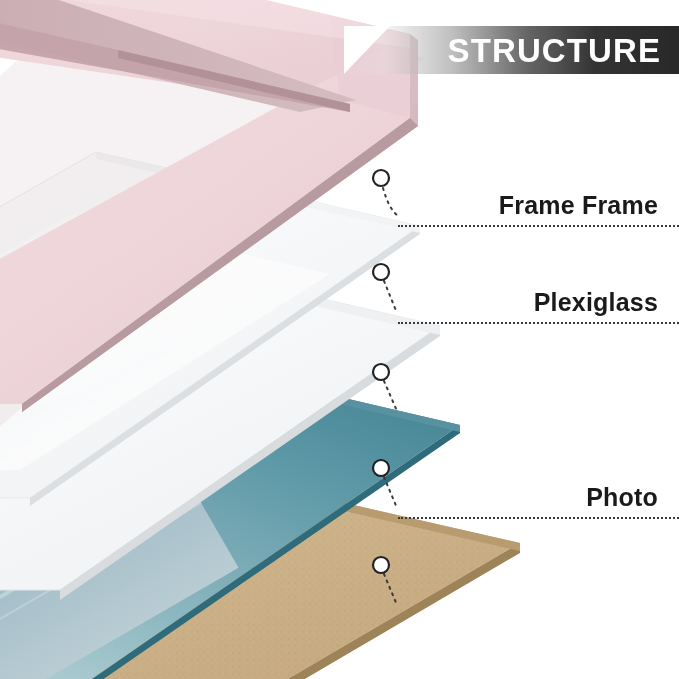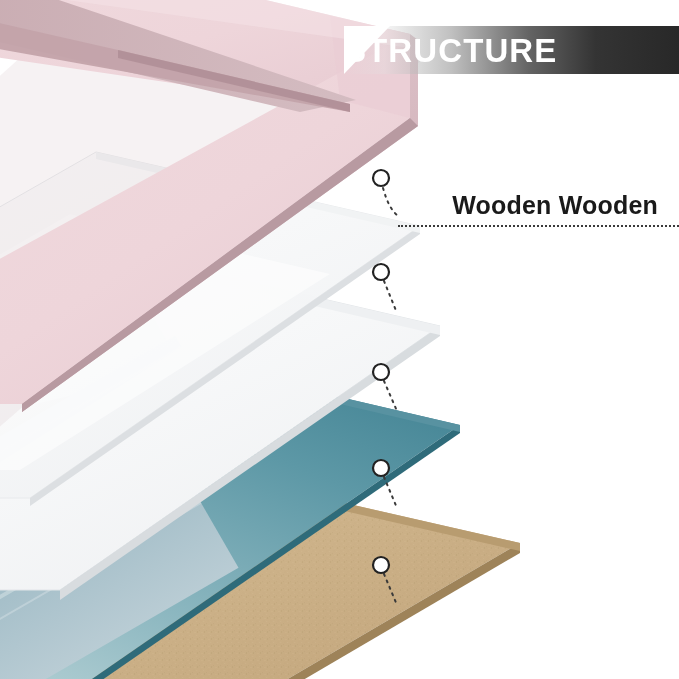--- a/index.html
+++ b/index.html
@@ -31,21 +31,21 @@
     width:335px;height:48px;
     background:linear-gradient(90deg,
         rgba(245,245,245,0) 0%,
         rgba(226,226,226,0.30) 12%,
         rgba(168,168,168,0.72) 32%,
         rgba(92,92,92,0.95) 55%,
         rgba(52,52,52,1) 75%,
         rgba(40,40,40,1) 100%);
     display:flex;
     align-items:center;
-    justify-content:flex-start;
+    justify-content:flex-end;
     box-sizing:border-box;
     padding-right:18px;
   }
   #banner-skew{
     position:absolute;
     left:344px;top:26px;
     width:0;height:0;
     border-top:48px solid #ffffff;
     border-right:46px solid transparent;
     z-index:3;
@@ -255,26 +255,34 @@
       </g>
     </svg>
   </div>
 
   <div id="banner">
     <span id="banner-text">STRUCTURE</span>
   </div>
   <div id="banner-skew"></div>
 
   <div class="callout" style="top:165px">
-    <span class="callout-text">Wooden Wooden</span>
+    <span class="callout-text">Frame Frame</span>
     <span class="callout-rule"></span>
   </div>
 
-
-
+  <div class="callout" style="top:262px">
+    <span class="callout-text">Plexiglass</span>
+    <span class="callout-rule"></span>
+  </div>
+
+
+  <div class="callout" style="top:457px">
+    <span class="callout-text">Photo</span>
+    <span class="callout-rule"></span>
+  </div>
 
 
   <svg id="leaders" width="679" height="679" viewBox="0 0 679 679" xmlns="http://www.w3.org/2000/svg">
 
     <path d="M383,188 C387,202 391,210 398,216" fill="none" stroke="#3a3a3a" stroke-width="2" stroke-dasharray="2 5" stroke-linecap="round"></path>
     <circle cx="381" cy="178" r="8" fill="#ffffff" stroke="#222222" stroke-width="2.2"></circle>
 
     <path d="M384,281 L397,313" fill="none" stroke="#3a3a3a" stroke-width="2" stroke-dasharray="2 5" stroke-linecap="round"></path>
     <circle cx="381" cy="272" r="8" fill="#ffffff" stroke="#222222" stroke-width="2.2"></circle>
 

